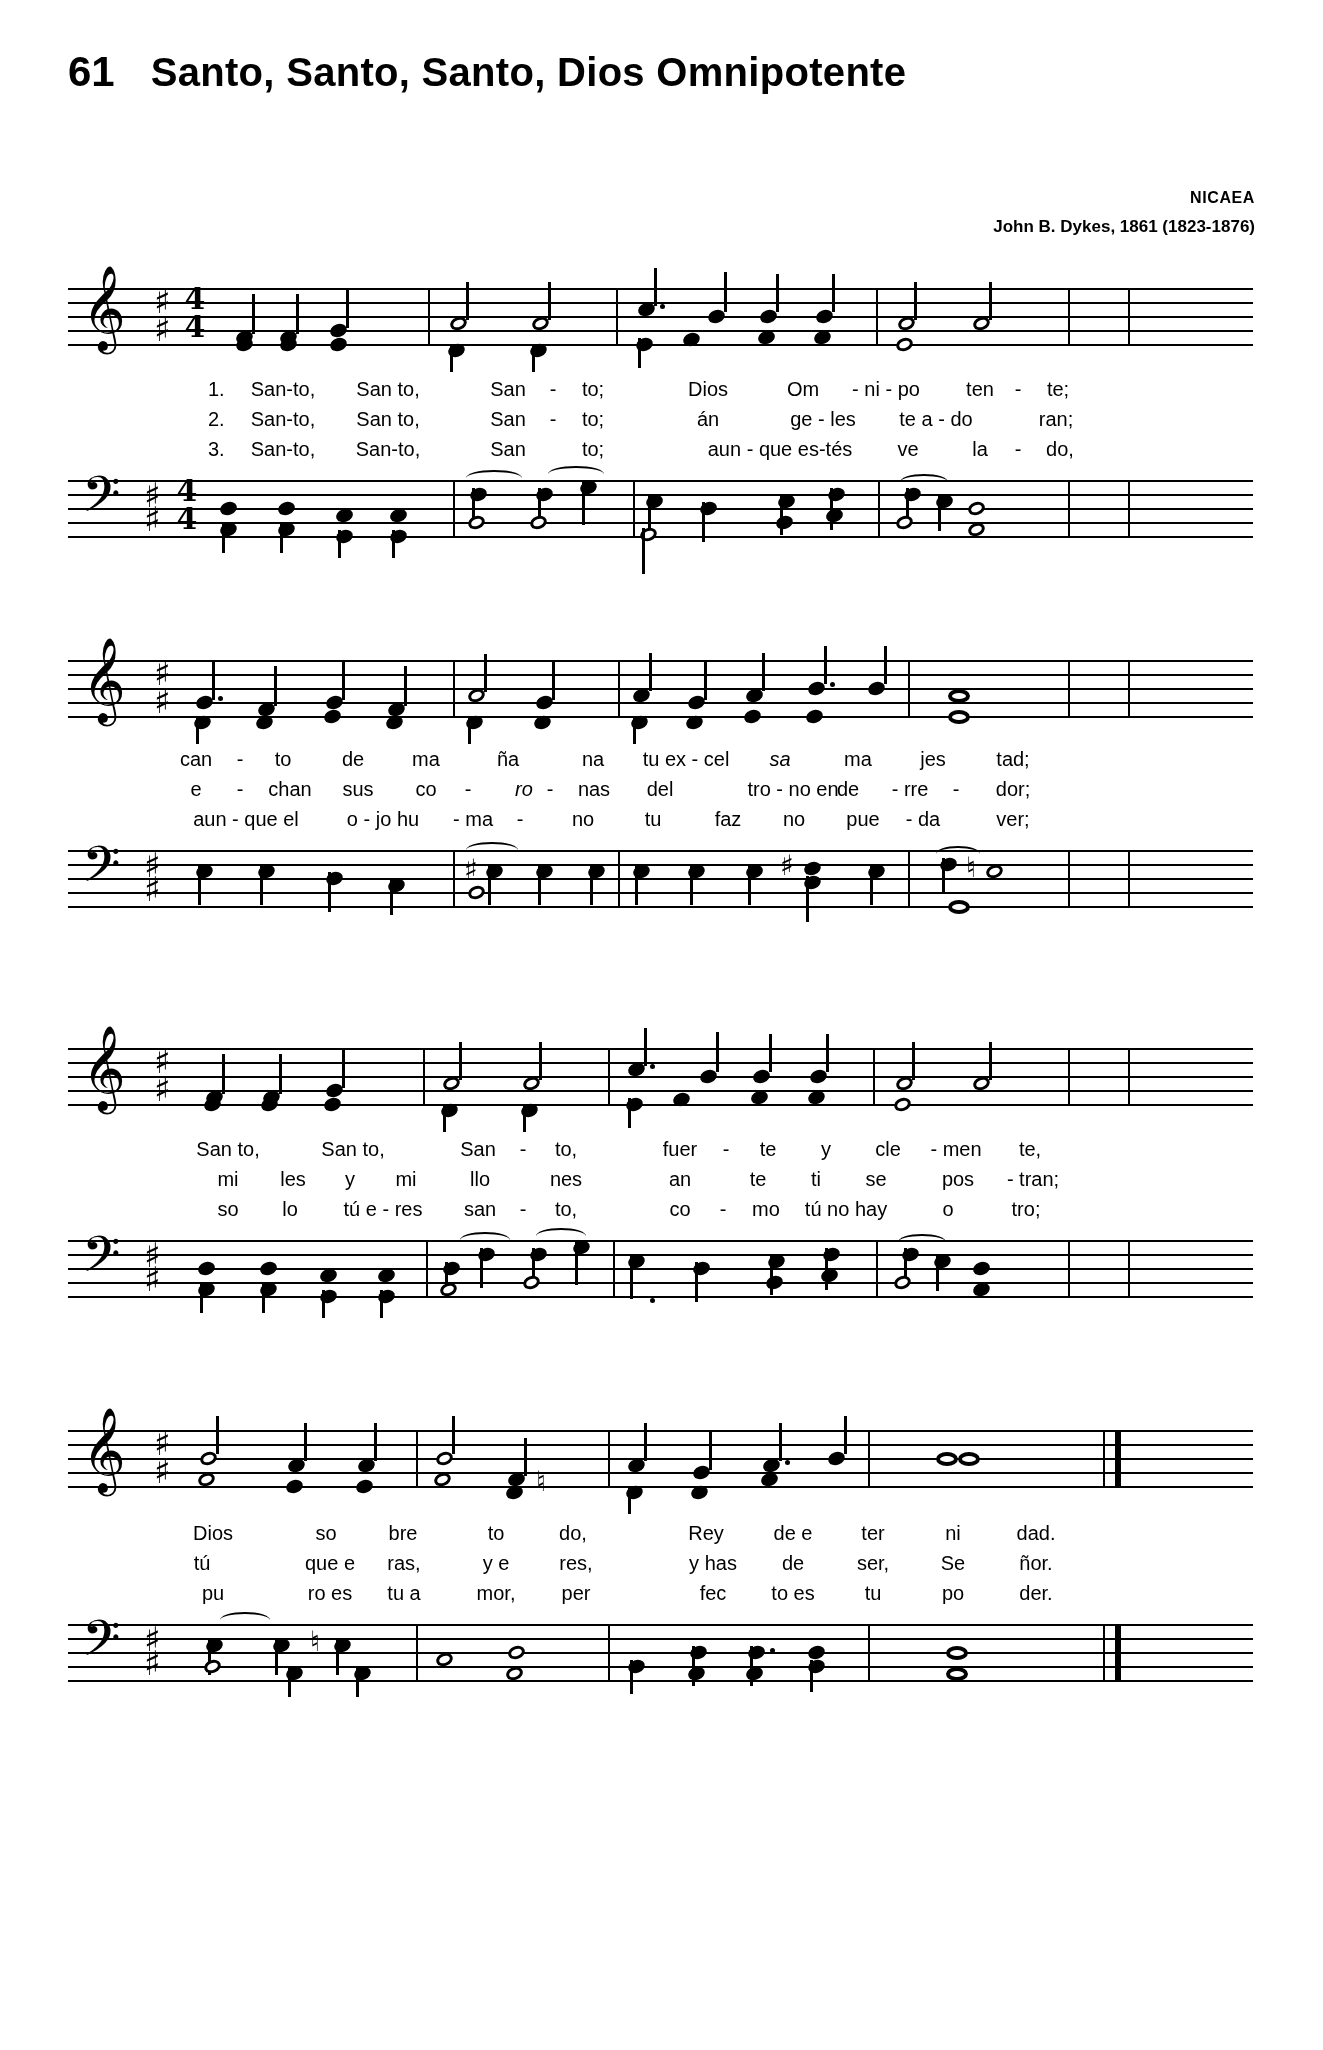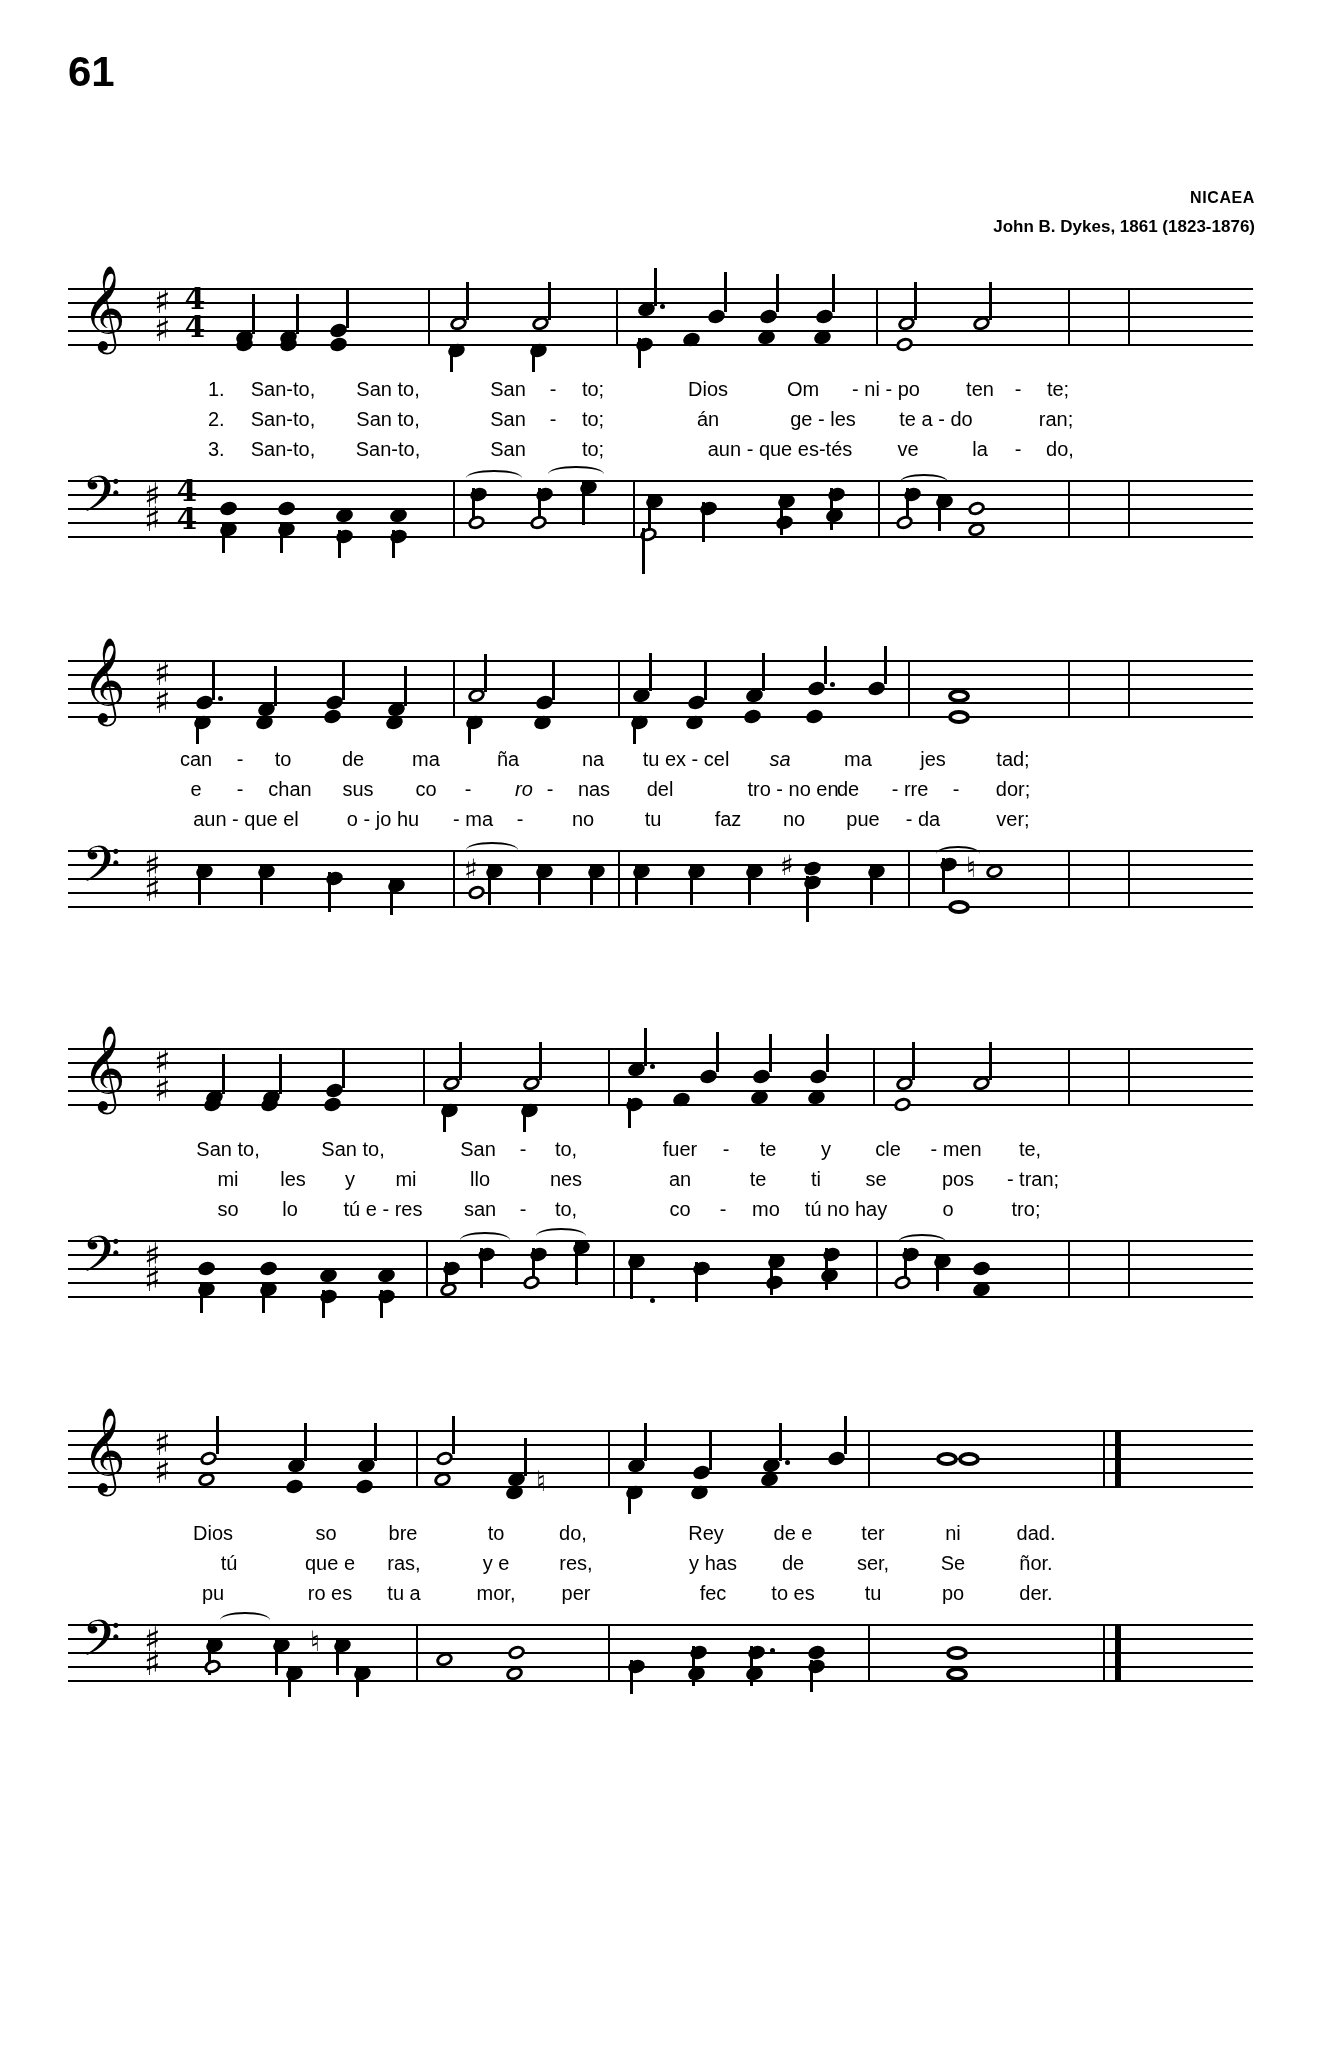--- a/index.html
+++ b/index.html
@@ -218,20 +218,21 @@
     letter-spacing: 0.2px;
   }
 </style>
 </head>
 <body>
 
 <div class="page">
 
   <div class="title-row">
     <div class="hymn-number">61</div>
+    <div class="hymn-title">Santo, Santo, Santo, Dios Omnipotente</div>
   </div>
 
 
   <div class="credits-right">
     <span class="tune-name">NICAEA</span>
     <span class="composer">John B. Dykes, 1861 (1823-1876)</span>
   </div>
 
   <div class="system" style="top:288px;">
 
@@ -820,21 +821,21 @@
         <span style="left:335px;">bre</span>
         <span style="left:428px;">to</span>
         <span style="left:505px;">do,</span>
         <span style="left:638px;">Rey</span>
         <span style="left:725px;">de e</span>
         <span style="left:805px;">ter</span>
         <span style="left:885px;">ni</span>
         <span style="left:968px;">dad.</span>
       </div>
       <div class="lyric-line">
-        <span style="left:161px;">tú</span>
+        <span style="left:134px;">tú</span>
         <span style="left:262px;">que e</span>
         <span style="left:336px;">ras,</span>
         <span style="left:428px;">y e</span>
         <span style="left:508px;">res,</span>
         <span style="left:645px;">y has</span>
         <span style="left:725px;">de</span>
         <span style="left:805px;">ser,</span>
         <span style="left:885px;">Se</span>
         <span style="left:968px;">ñor.</span>
       </div>

